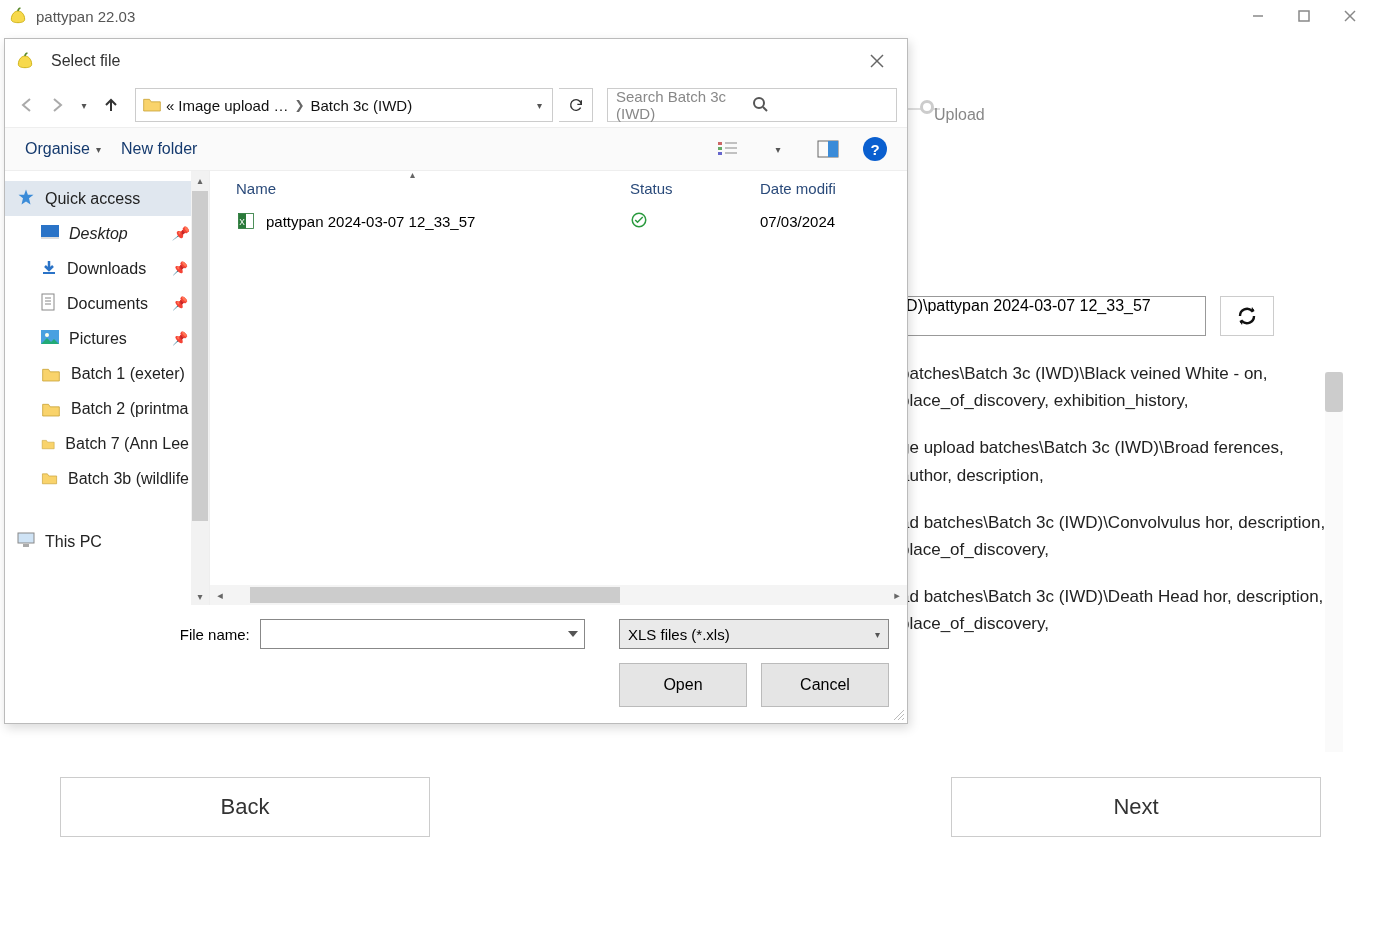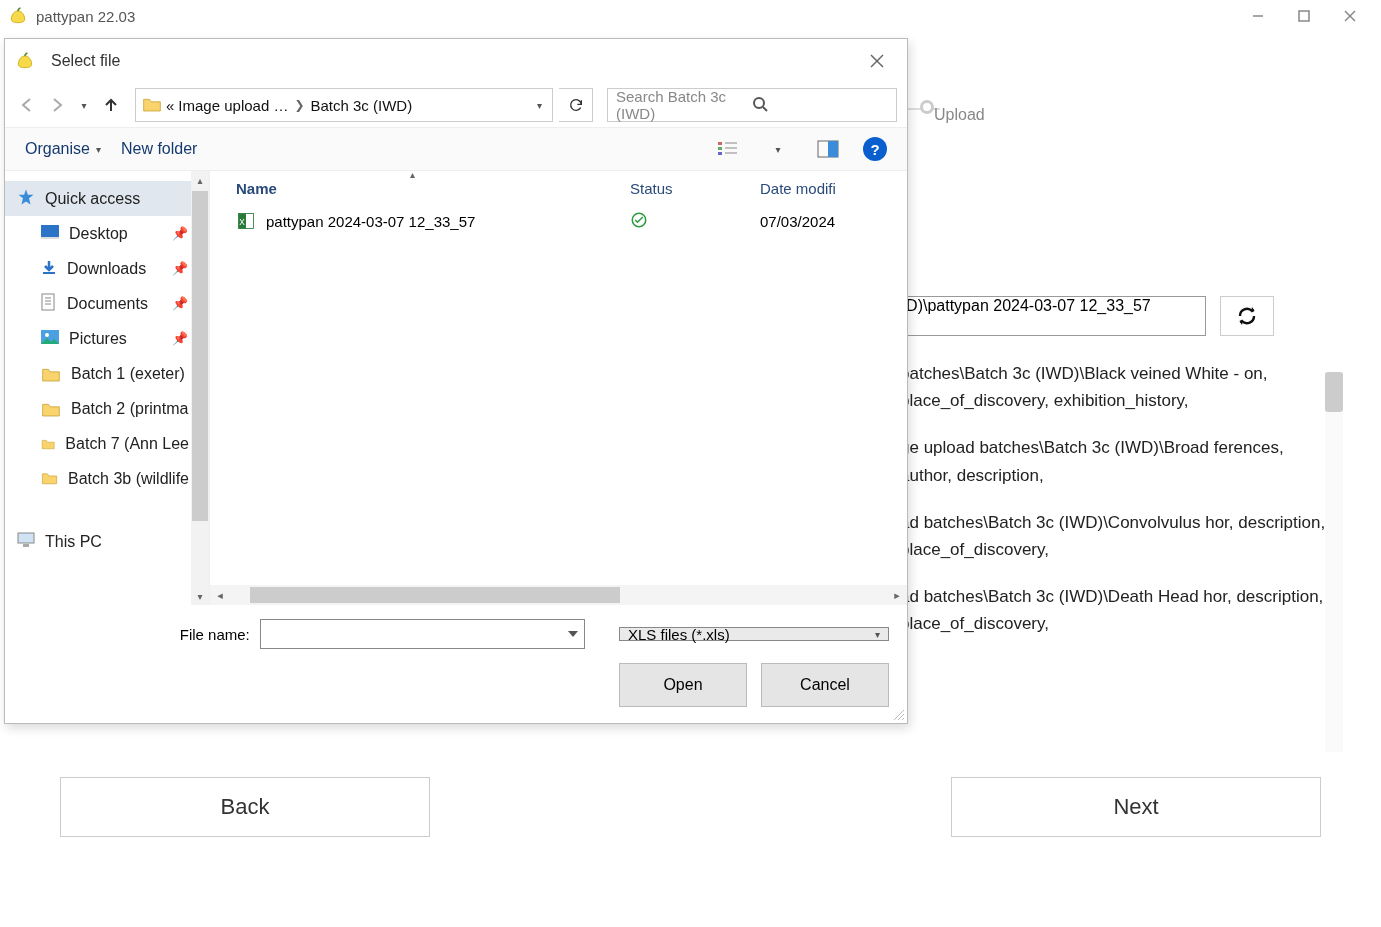--- a/index.html
+++ b/index.html
@@ -71,42 +71,42 @@
   .sidebar-sb-up, .sidebar-sb-down { height:18px; display:flex; align-items:center; justify-content:center; font-size:10px; color:#666; }
   .sidebar-sb-thumb { position:absolute; top:20px; right:1px; width:16px; height:330px; background:#ccc; }
 
   .side-item { display:flex; align-items:center; height:35px; padding-left:20px; gap:10px; font-size:16px; color:#222; white-space:nowrap; overflow:hidden; padding-right:20px; }
   .side-group { padding-left:12px; font-size:16px; }
   .side-item.quick { background:#e0e7ef; }
   .pin-ico { margin-left:auto; font-size:13px; color:#777; }
 
   .filelist { flex:1; display:flex; flex-direction:column; border-left:1px solid #eee; }
   .file-header { display:flex; height:30px; align-items:flex-end; color:#2a4a7a; font-size:15px; padding-bottom:4px; position:relative; }
-  .fh-name { width:420px; padding-left:26px;font-weight:bold; }
+  .fh-name { width:420px; padding-left:26px; }
   .fh-status { width:130px; }
   .fh-date { flex:1; }
   .fh-sort-caret { position:absolute; top:-2px; left:200px; font-size:10px; color:#666; }
   .file-row { display:flex; height:40px; align-items:center; }
   .fr-name { width:420px; padding-left:26px; display:flex; align-items:center; gap:10px; }
   .fr-status { width:130px; }
   .fr-date { flex:1; }
   .excel-ico { width:20px; height:20px; }
   .check-ico svg circle{ stroke:#2a9a3e; fill:none; stroke-width:2; }
   .check-ico svg path{ stroke:#2a9a3e; fill:none; stroke-width:2; }
 
   .hscroll { height:20px; background:#f4f4f4; display:flex; align-items:center; }
   .hscroll .hthumb { width:370px; height:16px; background:#ccc; margin-left:20px; }
   .hs-arrow { width:20px; text-align:center; color:#666; font-size:11px; }
 
   .dlg-footer { padding:14px 18px 16px; }
   .fn-row { display:flex; align-items:center; gap:10px; }
   .fn-label { width:230px; text-align:right; font-size:15px; }
   .fn-input { width:330px; height:30px; border:1px solid #888; position:relative; }
   .fn-input::after{ content:""; position:absolute; right:6px; top:50%; border-left:5px solid transparent; border-right:5px solid transparent; border-top:6px solid #555; transform:translateY(-50%); }
-  .fn-filter { flex:0 0 270px; height:14px; border:1px solid #888; background:#eaeaea; display:flex; align-items:center; padding:0 8px; justify-content:space-between; }
+  .fn-filter { flex:0 0 270px; height:30px; border:1px solid #888; background:#eaeaea; display:flex; align-items:center; padding:0 8px; justify-content:space-between; }
   .btn-row { display:flex; justify-content:flex-end; gap:14px; margin-top:14px; margin-right:0; }
   .dlg-btn { width:128px; height:44px; background:#e5e5e5; border:1px solid #bbb; display:flex; align-items:center; justify-content:center; font-size:16px; }
 
   
   .ico-folder { width:20px; height:16px; }
   .chevdown { font-size:10px; color:#555; }
   .resize-grip { position:absolute; right:2px; bottom:2px; width:14px; height:14px; }
 </style>
 </head>
 <body>
@@ -276,21 +276,21 @@
 
     <div class="dlg-body">
       <div class="sidebar">
         <div style="height:10px"></div>
         <div class="side-item quick side-group">
           <span><svg width="18" height="18" viewBox="0 0 24 24">
                 <path d="M12 2l2.5 7H22l-6 4.5L18 22l-6-4-6 4 2-8.5L2 9h7.5z" fill="#3a8bd8"></path>
               </svg></span>
           <span>Quick access</span>
         </div>
-        <div class="side-item" style="padding-left:36px;">
+        <div class="side-item" style="padding-left:36px;font-style:italic;">
           <span><svg width="18" height="14">
                 <rect width="18" height="12" fill="#2a73c7"></rect>
                 <rect y="12" width="18" height="2" fill="#ddd"></rect>
               </svg></span>
           <span>Desktop</span>
           <span class="pin-ico">📌</span>
         </div>
         <div class="side-item" style="padding-left:36px;">
           <span><svg width="16" height="16">
                 <path d="M8 2v8M4 7l4 4 4-4" stroke="#2a73c7" stroke-width="2.5" fill="none"></path>

